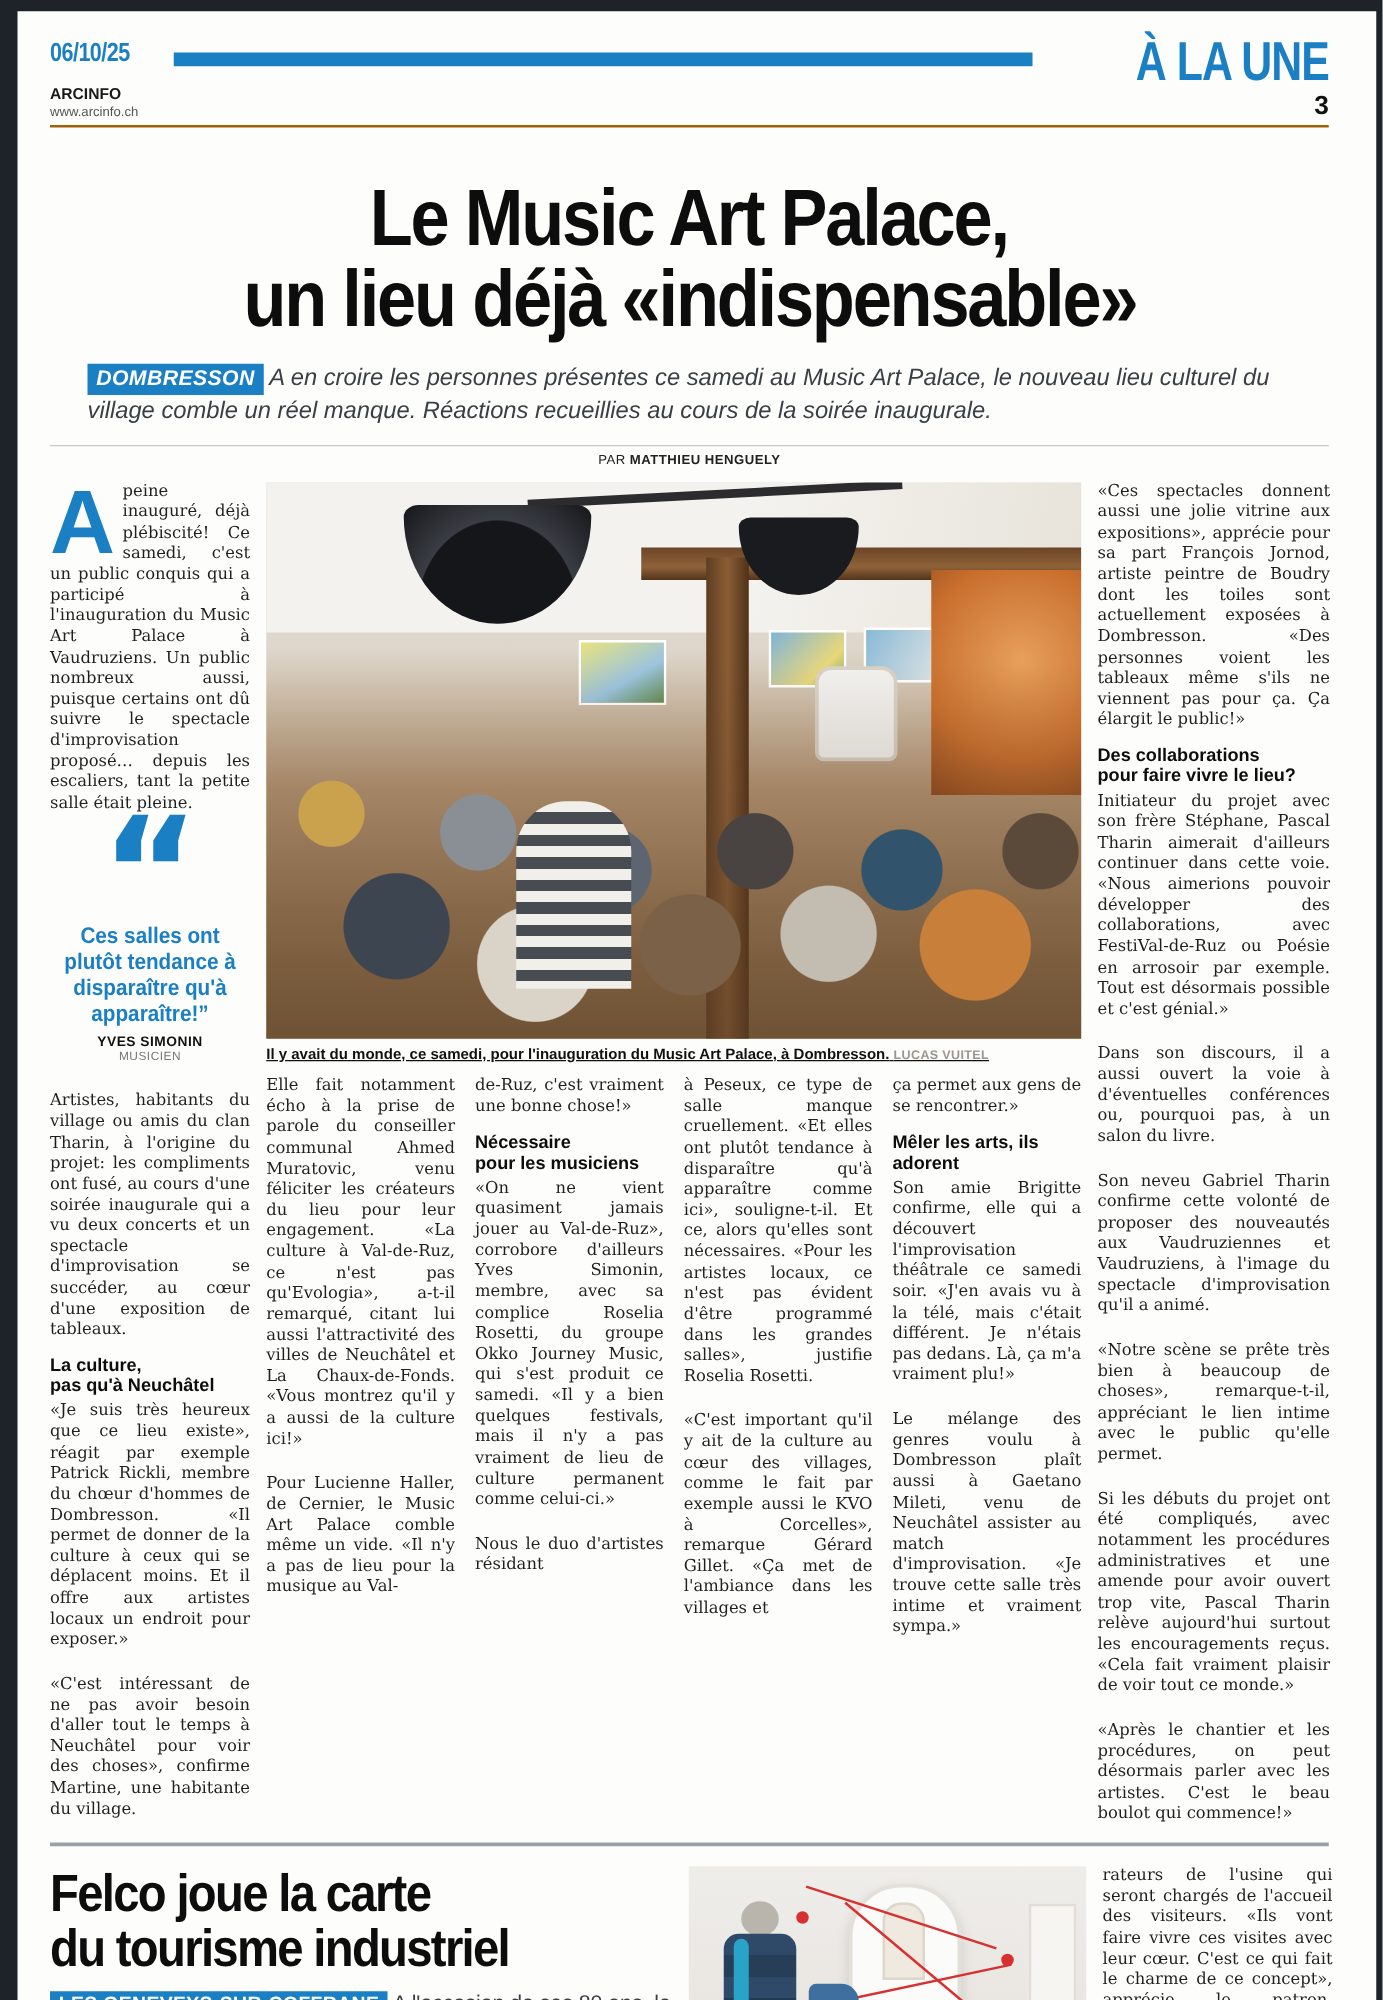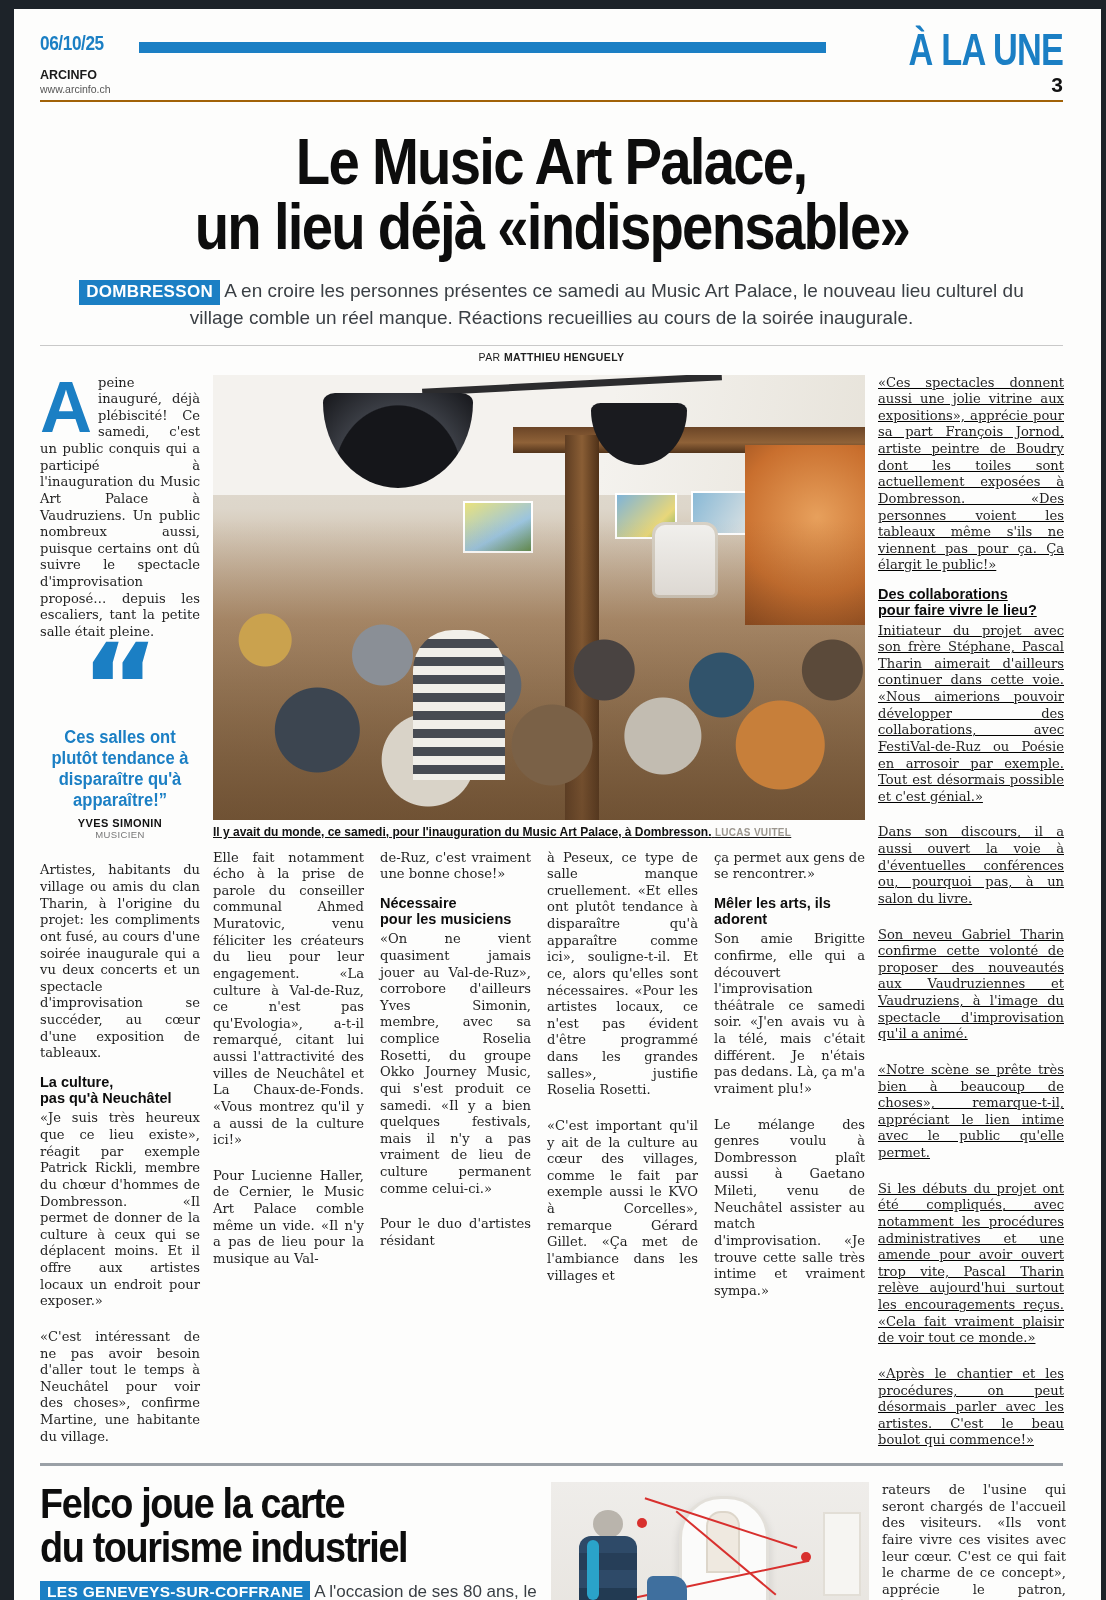--- a/index.html
+++ b/index.html
@@ -16,34 +16,34 @@
   .hdr-section{color:#1b7fc4;font-size:44px;font-weight:bold;line-height:.8;transform:scaleX(.78);
                transform-origin:right bottom;letter-spacing:-1px;white-space:nowrap;margin-bottom:-12px;}
   .hdr-row2{display:flex;justify-content:space-between;align-items:flex-end;margin-top:14px;
             border-bottom:2px solid #a16207;padding-bottom:3px;}
   .hdr-brand{font-size:12.5px;font-weight:bold;color:#1a1a1a;line-height:1.1;}
   .hdr-site{font-size:10.5px;color:#555;font-weight:normal;}
   .hdr-pageno{font-size:21px;font-weight:bold;color:#111;}
 
   
   .a1-headline{text-align:center;color:#0d0d0d;font-weight:bold;font-size:64px;line-height:1.02;
-               letter-spacing:-2px;margin-top:28px;}
+               letter-spacing:-2px;margin-top:40px;}
   .a1-headline .hl{display:inline-block;transform:scaleX(.88);transform-origin:center;white-space:nowrap;}
-  .a1-lede{text-align:center;font-size:19px;color:#3a3f44;line-height:1.32;margin:18px 30px 0 30px;}
+  .a1-lede{font-size:19px;color:#3a3f44;line-height:1.32;margin:18px 30px 0 30px;font-style:italic;}
   .kicker{display:inline-block;background:#1b7fc4;color:#fff;font-weight:bold;font-size:17px;
           padding:1px 7px 2px;letter-spacing:.3px;}
   .byline-rule{border-top:1px solid #c9c9c9;margin-top:14px;}
   .byline{text-align:center;font-size:10.5px;color:#222;margin-top:5px;letter-spacing:.4px;}
   .byline b{font-weight:bold;}
 
   
   .a1-body{display:flex;gap:13px;margin-top:12px;}
   .colw1{width:160px;flex:none;}
   .colmid{width:652px;flex:none;}
-  .colw6{width:186px;flex:none;text-decoration:underline;}
+  .colw6{width:186px;flex:none;}
   .serif p{font-family:"DejaVu Serif","Liberation Serif",serif;font-size:13.1px;line-height:1.27;
            color:#1f1f1f;text-align:justify;margin:0;}
   .serif p + p{margin-top:19px;}
   .subhead{font-size:14.5px;font-weight:bold;color:#0d0d0d;line-height:1.12;margin:12px 0 4px;}
 
   .dropcap{float:left;color:#1b7fc4;font-size:72px;line-height:.78;font-weight:bold;
            margin:4px 6px 0 0;font-family:"Liberation Sans",sans-serif;}
 
   
   .quoteblock{text-align:center;margin:26px 0 22px;}
@@ -210,21 +210,21 @@
           <p>Elle fait notamment écho à la prise de parole du conseiller communal Ahmed Muratovic, venu féliciter les créateurs du lieu pour leur engagement. «La culture à Val-de-Ruz, ce n'est pas qu'Evologia», a-t-il remarqué, citant lui aussi l'attractivité des villes de Neuchâtel et La Chaux-de-Fonds. «Vous montrez qu'il y a aussi de la culture ici!»</p>
           <p>Pour Lucienne Haller, de Cernier, le Music Art Palace comble même un vide. «Il n'y a pas de lieu pour la musique au Val-</p>
         </div>
         <div class="mid-col">
           <p>de-Ruz, c'est vraiment une bonne chose!»</p>
           <div class="subhead">
             <span>Nécessaire</span><br>
             <span>pour les musiciens</span>
           </div>
           <p>«On ne vient quasiment jamais jouer au Val-de-Ruz», corrobore d'ailleurs Yves Simonin, membre, avec sa complice Roselia Rosetti, du groupe Okko Journey Music, qui s'est produit ce samedi. «Il y a bien quelques festivals, mais il n'y a pas vraiment de lieu de culture permanent comme celui-ci.»</p>
-          <p>Pour le duo d'artistes résidant</p>
+          <p>Nous le duo d'artistes résidant</p>
         </div>
         <div class="mid-col">
           <p>à Peseux, ce type de salle manque cruellement. «Et elles ont plutôt tendance à disparaître qu'à apparaître comme ici», souligne-t-il. Et ce, alors qu'elles sont nécessaires. «Pour les artistes locaux, ce n'est pas évident d'être programmé dans les grandes salles», justifie Roselia Rosetti.</p>
           <p>«C'est important qu'il y ait de la culture au cœur des villages, comme le fait par exemple aussi le KVO à Corcelles», remarque Gérard Gillet. «Ça met de l'ambiance dans les villages et</p>
         </div>
         <div class="mid-col">
           <p>ça permet aux gens de se rencontrer.»</p>
           <div class="subhead">Mêler les arts, ils adorent</div>
           <p>Son amie Brigitte confirme, elle qui a découvert l'improvisation théâtrale ce samedi soir. «J'en avais vu à la télé, mais c'était différent. Je n'étais pas dedans. Là, ça m'a vraiment plu!»</p>
           <p>Le mélange des genres voulu à Dombresson plaît aussi à Gaetano Mileti, venu de Neuchâtel assister au match d'improvisation. «Je trouve cette salle très intime et vraiment sympa.»</p>

